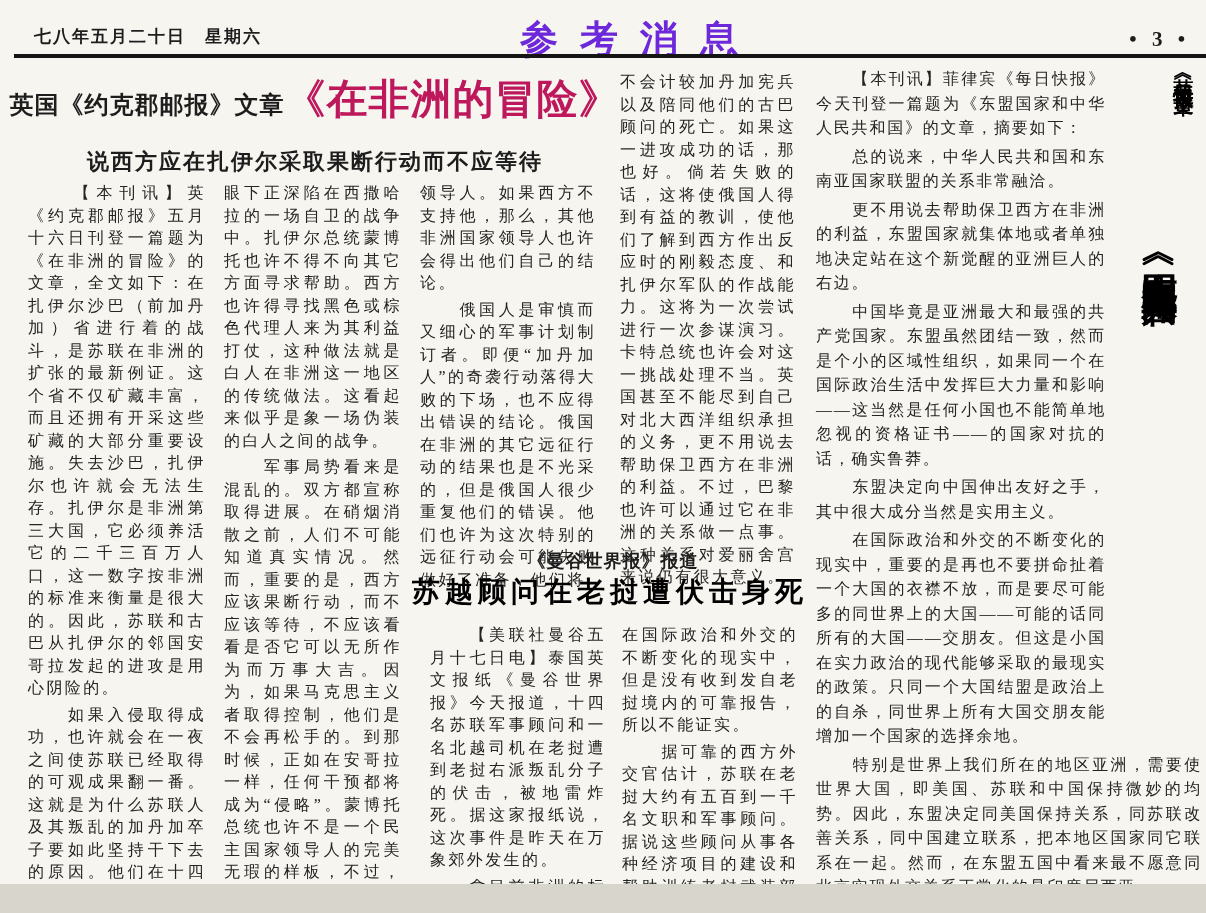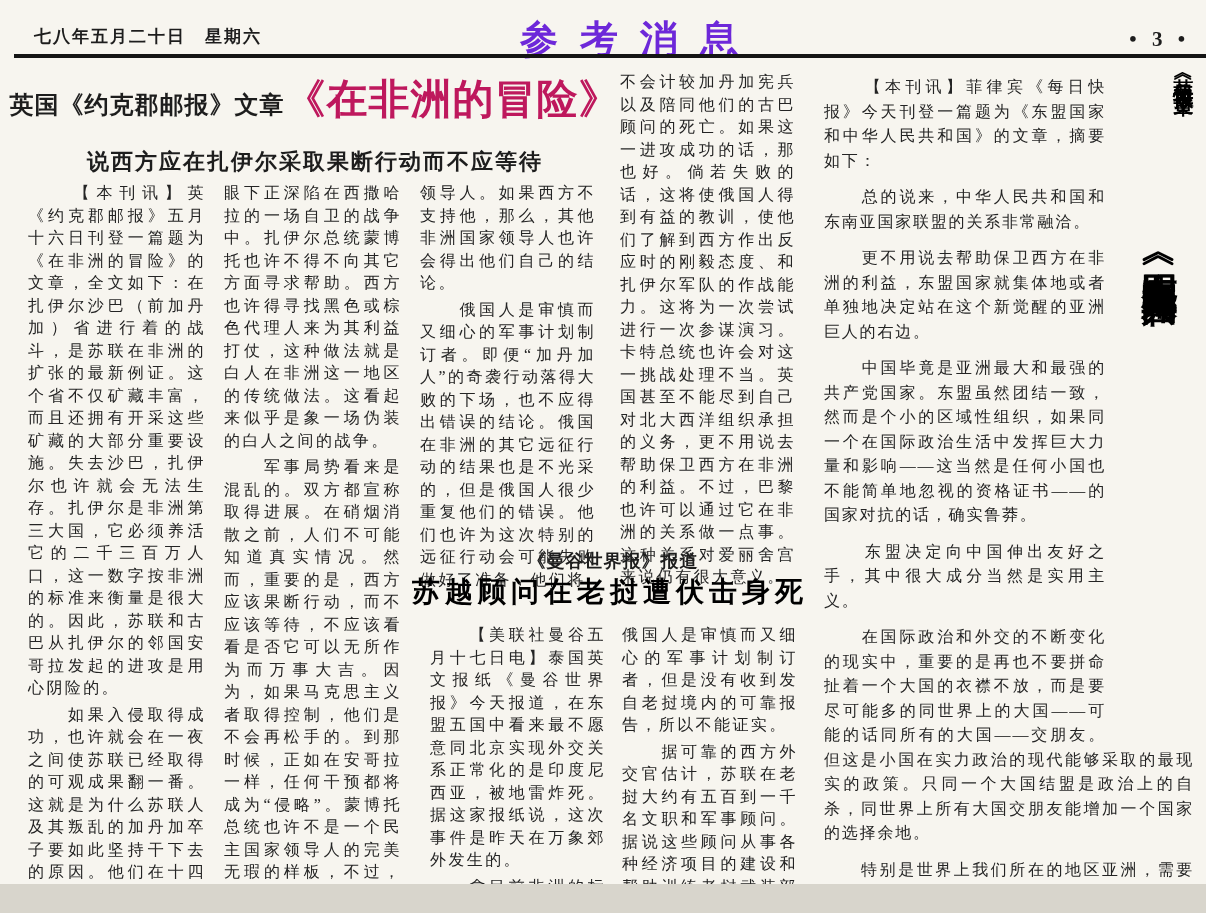--- a/index.html
+++ b/index.html
@@ -32,21 +32,21 @@
   .a1c4{left:616px;top:67px;width:184px;height:478px;}
 
   
   .a2-kicker{left:420px;top:549px;width:386px;text-align:center;font-size:18px;font-weight:700;letter-spacing:1px;white-space:nowrap;}
   .a2-title{left:410px;top:573px;width:400px;text-align:center;font-size:28px;font-weight:900;letter-spacing:5px;white-space:nowrap;color:#000;}
   .a2c1{left:426px;top:620px;width:184px;height:274px;}
   .a2c2{left:618px;top:620px;width:184px;height:274px;}
 
   
   .a3{left:812px;top:63px;width:394px;height:830px;font-size:16px;line-height:24.5px;letter-spacing:1.8px;color:#242424;}
-  .a3 p{margin:12px;text-align:justify;}
+  .a3 p{margin:4px;text-align:justify;}
   .v-float{float:right;width:94px;height:682px;margin-left:6px;display:flex;flex-direction:column;align-items:center;}
   .v-kicker{align-self:flex-end;margin-right:8px;writing-mode:vertical-rl;height:168px;
             font-size:20px;font-weight:700;letter-spacing:2px;line-height:28px;color:#000;}
   .v-title{margin-top:12px;writing-mode:vertical-rl;height:512px;font-size:36px;font-weight:900;
            line-height:1.2;color:#000;}
 
   
   .wavebar{left:38px;top:886px;width:1164px;height:18px;display:flex;align-items:center;gap:10px;}
   .star{font-size:19px;font-weight:700;color:#111;line-height:1;}
   .wave{flex:1;height:11px;
@@ -82,25 +82,25 @@
       <p>领导人。如果西方不支持他，那么，其他非洲国家领导人也许会得出他们自己的结论。</p>
       <p>　　俄国人是审慎而又细心的军事计划制订者。即便“加丹加人”的奇袭行动落得大败的下场，也不应得出错误的结论。俄国在非洲的其它远征行动的结果也是不光采的，但是俄国人很少重复他们的错误。他们也许为这次特别的远征行动会可能失败做好了准备，他们将</p>
     </div>
   <div class="abs col body-text a1c4">
       <p>不会计较加丹加宪兵以及陪同他们的古巴顾问的死亡。如果这一进攻成功的话，那也好。倘若失败的话，这将使俄国人得到有益的教训，使他们了解到西方作出反应时的刚毅态度、和扎伊尔军队的作战能力。这将为一次尝试进行一次参谋演习。卡特总统也许会对这一挑战处理不当。英国甚至不能尽到自己对北大西洋组织承担的义务，更不用说去帮助保卫西方在非洲的利益。不过，巴黎也许可以通过它在非洲的关系做一点事。这种关系对爱丽舍宫来说仍有很大意义。</p>
     </div>
 
   <div class="abs a2-kicker">《曼谷世界报》报道</div>
   <div class="abs a2-title">苏越顾问在老挝遭伏击身死</div>
   <div class="abs col body-text a2c1">
-      <p>　　【美联社曼谷五月十七日电】泰国英文报纸《曼谷世界报》今天报道，在东盟五国中看来最不愿意同北京实现外交关系正常化的是印度尼西亚，被地雷炸死。据这家报纸说，这次事件是昨天在万象郊外发生的。</p>
+      <p>　　【美联社曼谷五月十七日电】泰国英文报纸《曼谷世界报》今天报道，十四名苏联军事顾问和一名北越司机在老挝遭到老挝右派叛乱分子的伏击，被地雷炸死。据这家报纸说，这次事件是昨天在万象郊外发生的。</p>
       <p>　　拿目前非洲的标准来衡量，他们收到了驻泰</p>
     </div>
   <div class="abs col body-text a2c2">
-      <p>俄国人是审慎而又细心的军事计划制订者，但是没有收到发自老挝境内的可靠报告，所以不能证实。</p>
+      <p>在国际政治和外交的不断变化的现实中，但是没有收到发自老挝境内的可靠报告，所以不能证实。</p>
       <p>　　据可靠的西方外交官估计，苏联在老挝大约有五百到一千名文职和军事顾问。据说这些顾问从事各种经济项目的建设和帮助训练老挝武装部队。</p>
     </div>
 
   <div class="abs a3 col">
     <div class="v-float">
       <div class="v-kicker">菲《每日快报》文章</div>
       <div class="v-title">《东盟国家和中华人民共和国》</div>
     </div>
     <div>
         <p>　　【本刊讯】菲律宾《每日快报》今天刊登一篇题为《东盟国家和中华人民共和国》的文章，摘要如下：</p>

